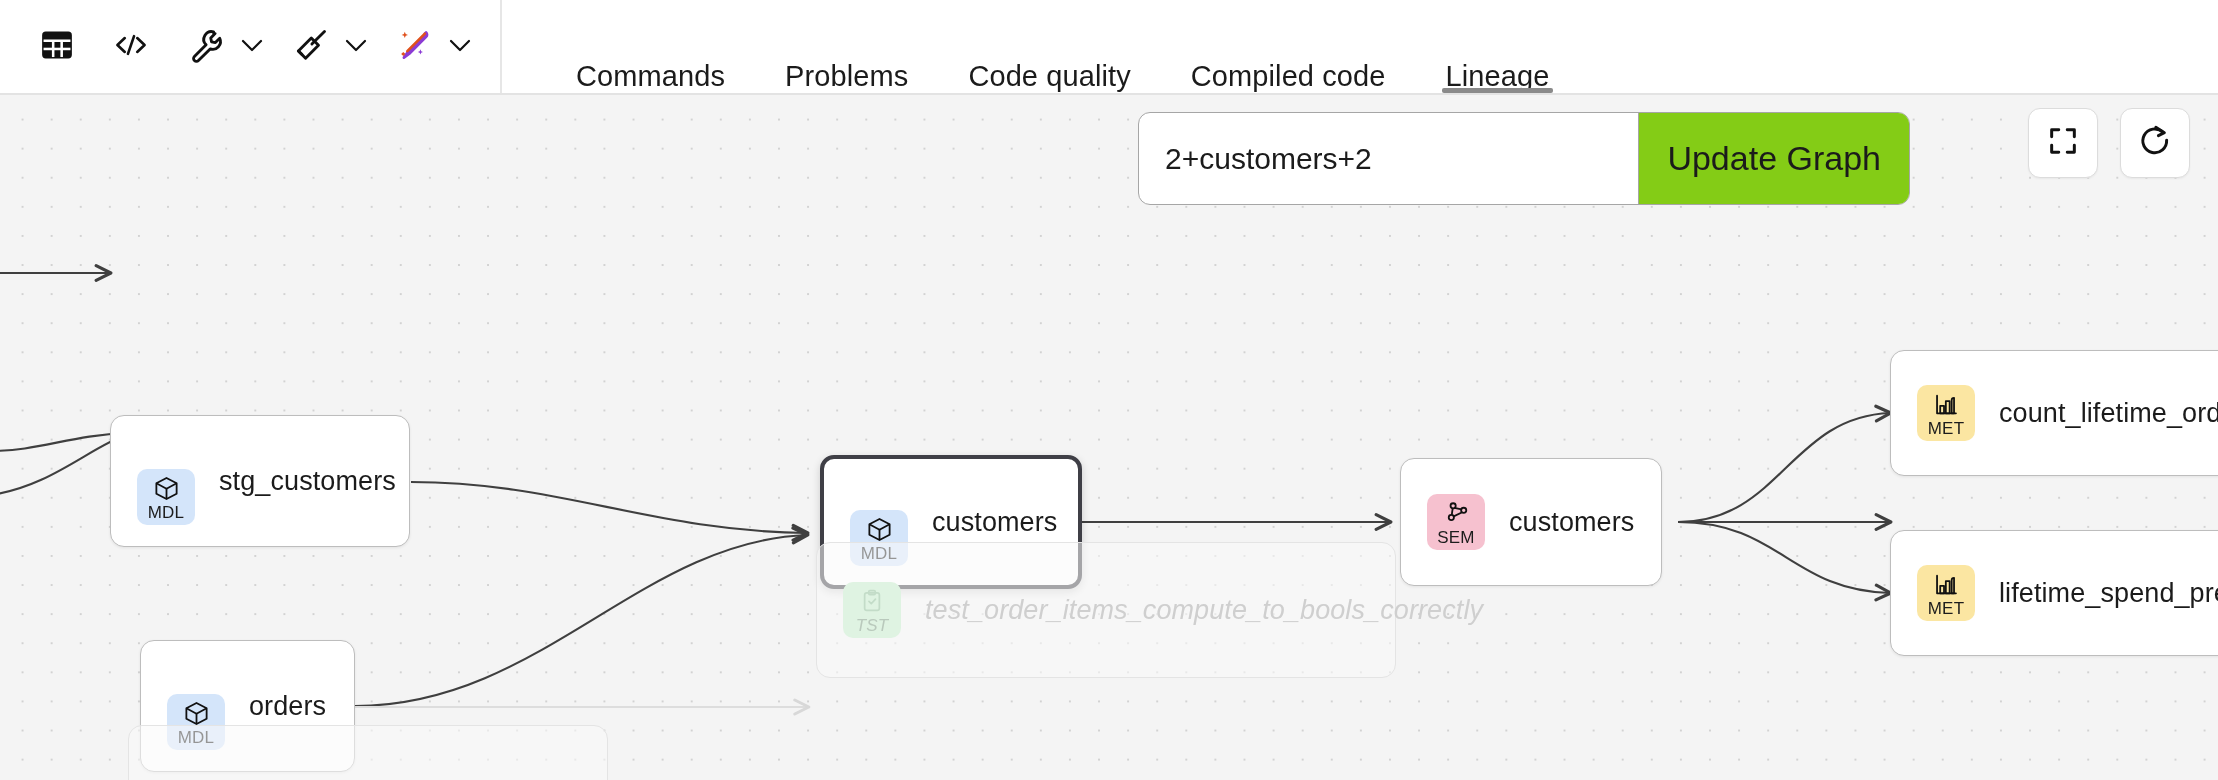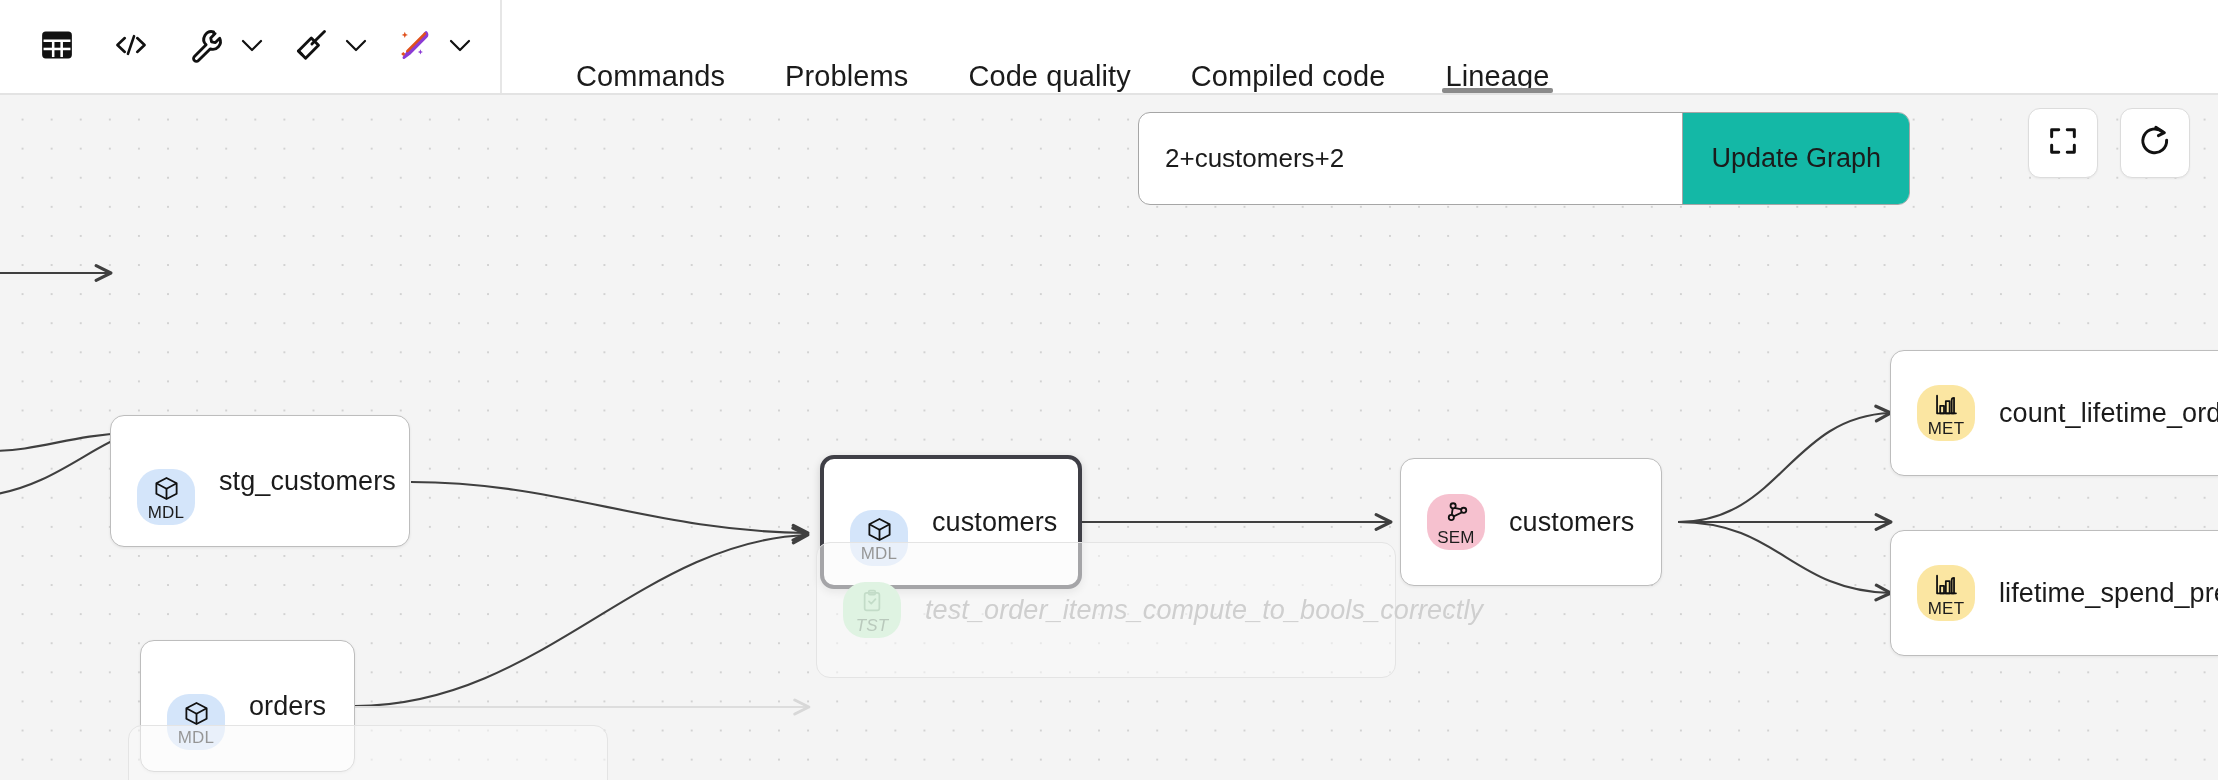--- a/index.html
+++ b/index.html
@@ -101,21 +101,21 @@
   }
   .node.faded {
     background: rgba(250,250,250,0.55);
     border: 1.5px solid #e4e4e4;
     box-shadow: none;
   }
 
   .badge {
     flex: 0 0 auto;
     width: 58px; height: 56px;
-    border-radius: 22px;
+    border-radius: 10px;
     display: flex; flex-direction: column;
     align-items: center; justify-content: center;
     gap: 1px;
   }
   .badge .glyph { display: flex; align-items: center; justify-content: center; height: 30px; }
   .badge .badge-label {
     font-size: 17px;
     font-family: "Liberation Sans", sans-serif;
     color: #1c1c1c;
     letter-spacing: 0.2px;
@@ -146,31 +146,31 @@
     border: 1.5px solid #a6a6a6;
     border-radius: 12px;
     display: flex; align-items: stretch;
     overflow: hidden;
   }
   .search-input {
     flex: 1 1 auto;
     border: none; outline: none;
     background: transparent;
     padding: 0 26px;
-    font-size: 26px;
+    font-size: 30px;
     font-family: "Liberation Sans", sans-serif;
     color: #1b1b1b;
   }
   .update-btn {
     flex: 0 0 auto;
     border: none;
     border-left: 1.5px solid #a6a6a6;
-    background: #14b8a6;
+    background: #84cc16;
     padding: 0 28px;
-    font-size: 27px;
+    font-size: 34px;
     font-family: "Liberation Sans", sans-serif;
     color: #1b1b1b;
     cursor: pointer;
     white-space: nowrap;
   }
 
   
   .ctrl-group { position: absolute; right: 28px; top: 13px; display: flex; gap: 22px; }
   .ctrl-btn {
     width: 70px; height: 70px;

